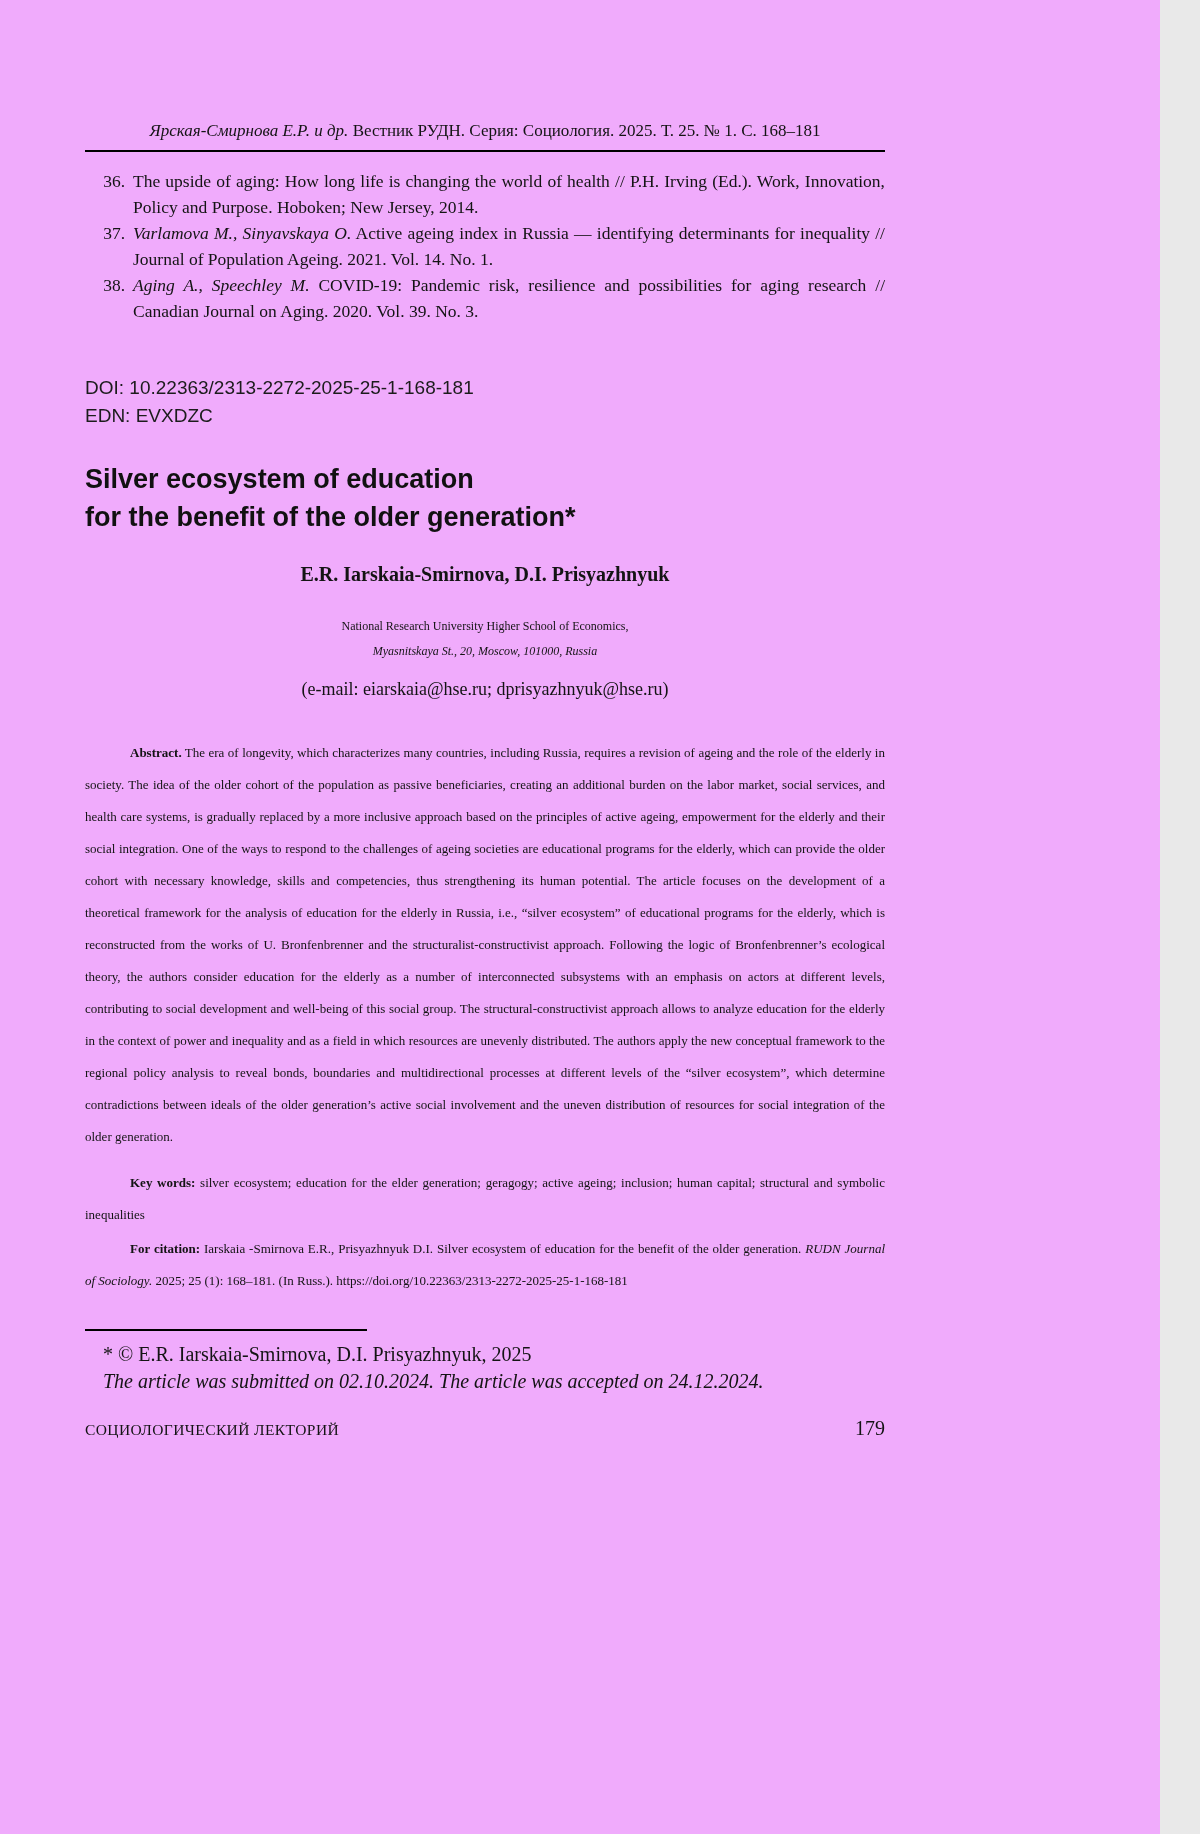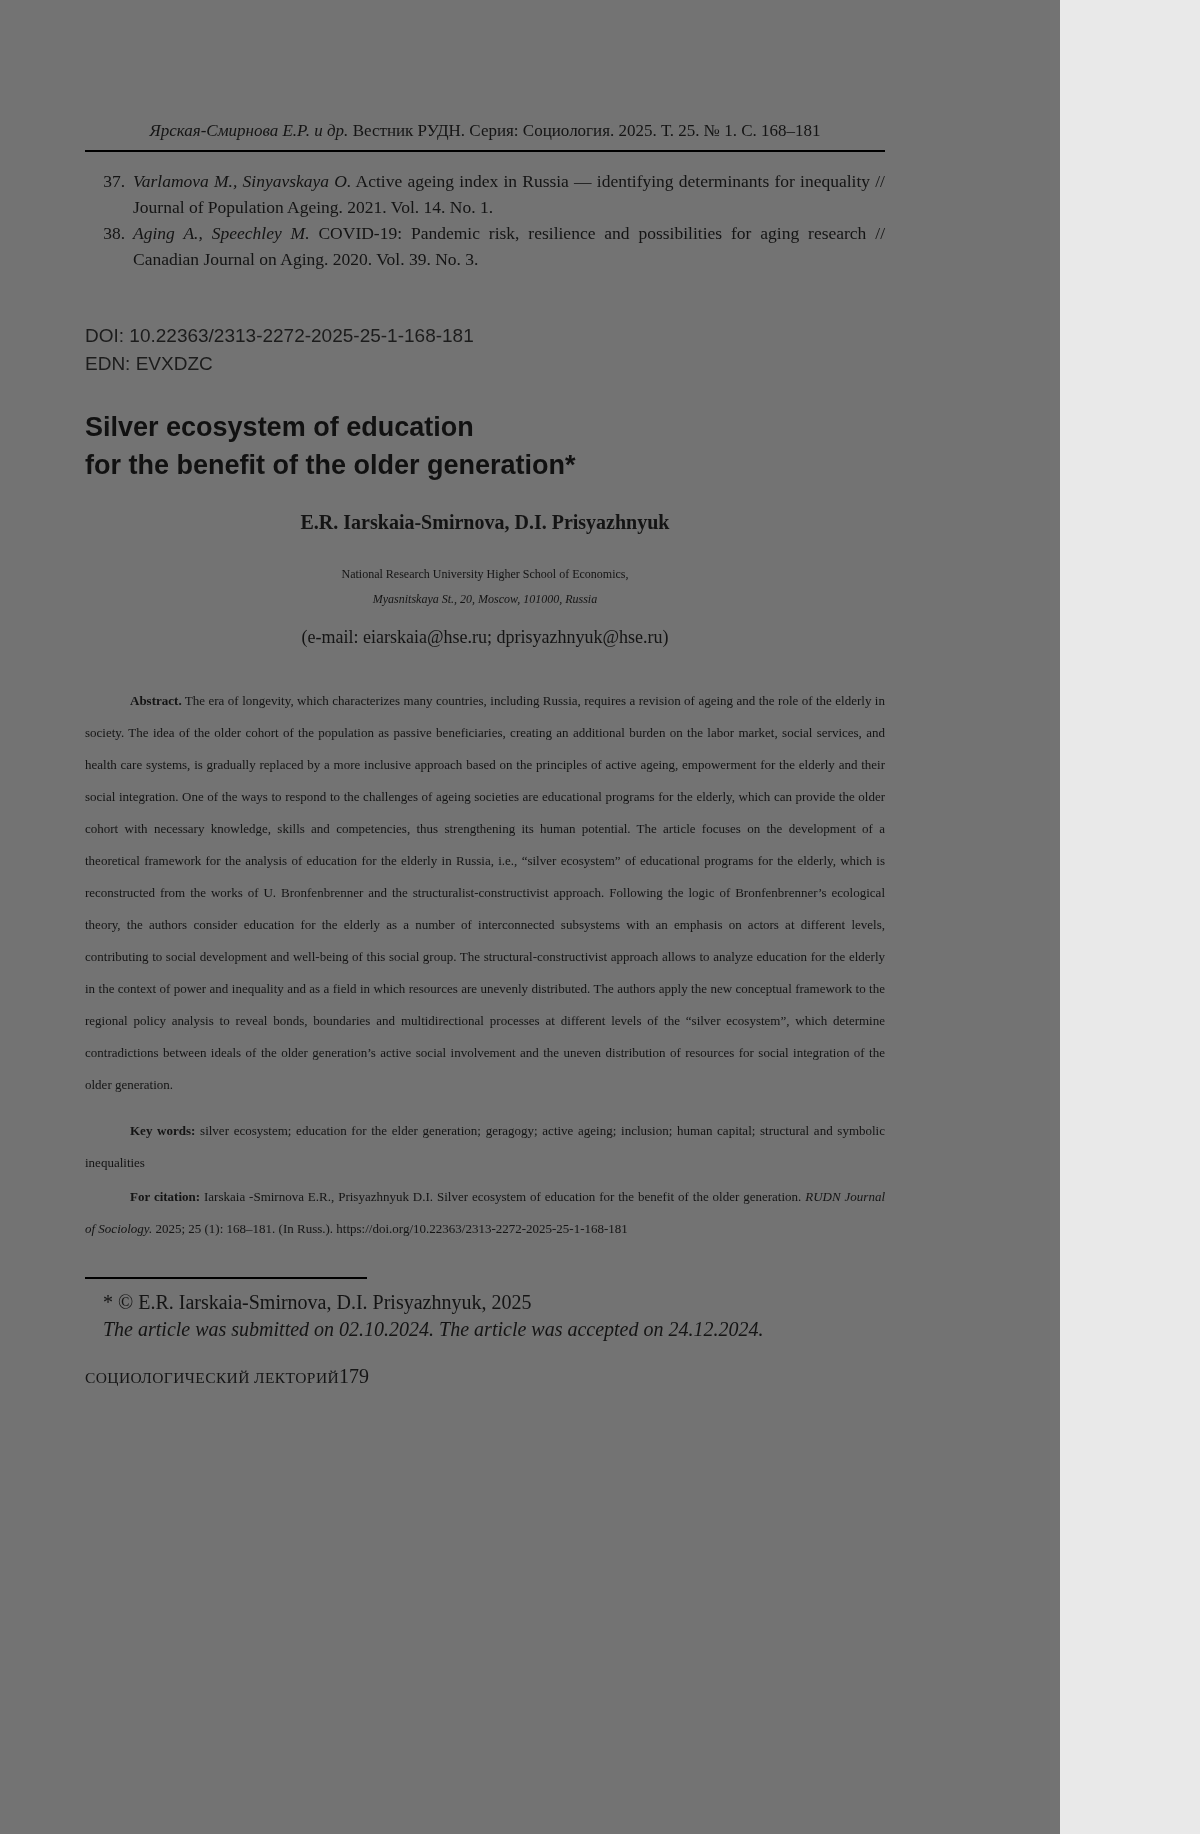--- a/index.html
+++ b/index.html
@@ -1,20 +1,20 @@
 <!DOCTYPE html>
 <html><head>
 <meta charset="utf-8">
 <style>
   * { margin: 0; padding: 0; box-sizing: border-box; }
   html, body { background: #e9e9e9; }
   .sheet {
-    width: 1060px;
+    width: 1160px;
     height: 1834px;
-    background: #737373;
+    background: #f0abfc;
     font-family: "Liberation Serif", serif;
     color: #141414;
     position: relative;
     overflow: hidden;
   }
   .content {
     width: 800px;
     margin-left: 85px;
     padding-top: 120px;
   }
@@ -105,20 +105,21 @@
     margin-top: 10px;
     font-size: 20px;
     line-height: 27px;
     padding-left: 18px;
   }
   .footnote .dates { font-style: italic; }
 
   .footer-row {
     margin-top: 22px;
     display: flex;
+    justify-content: space-between;
     align-items: baseline;
   }
   .footer-section {
     font-size: 15.5px;
     letter-spacing: 0.4px;
   }
   .footer-page {
     font-size: 20px;
   }
 </style>
@@ -126,20 +127,21 @@
 <body>
 
 <div class="sheet">
   <div class="content">
 
     <div class="running-header"><span class="it">Ярская-Смирнова Е.Р. и др.</span><span> Вестник РУДН. Серия: Социология. 2025. Т. 25. № 1. С. 168–181</span></div>
 
     <div class="header-rule"></div>
 
     <div class="references">
+      <p class="ref"><span class="ref-num">36.</span><span class="it"></span><span>The upside of aging: How long life is changing the world of health // P.H. Irving (Ed.). Work, Innovation, Policy and Purpose. Hoboken; New Jersey, 2014.</span></p>
       <p class="ref"><span class="ref-num">37.</span><span class="it">Varlamova M., Sinyavskaya O.</span><span> Active ageing index in Russia — identifying determinants for inequality // Journal of Population Ageing. 2021. Vol. 14. No. 1.</span></p>
       <p class="ref"><span class="ref-num">38.</span><span class="it">Aging A., Speechley M.</span><span> COVID-19: Pandemic risk, resilience and possibilities for aging research // Canadian Journal on Aging. 2020. Vol. 39. No. 3.</span></p>
     </div>
 
     <div class="doi-block">
       <div>DOI: 10.22363/2313-2272-2025-25-1-168-181</div>
       <div>EDN: EVXDZC</div>
     </div>
 
     <h1 class="title"><span>Silver ecosystem of education</span><br><span>for the benefit of the older generation*</span></h1>

